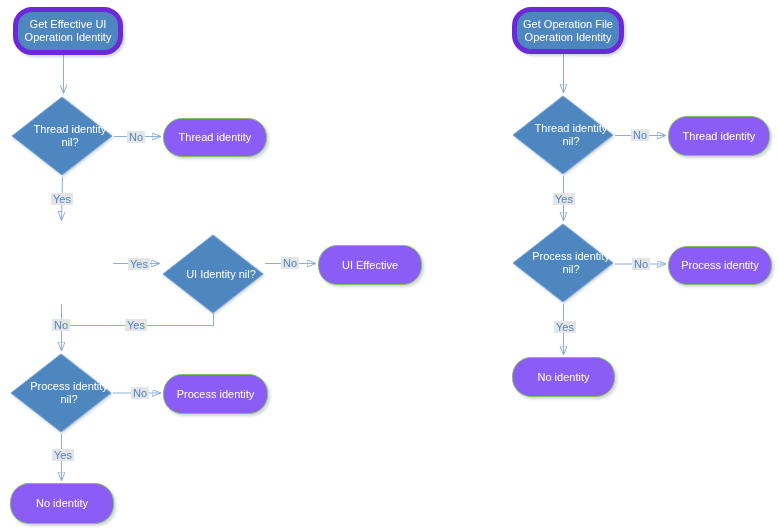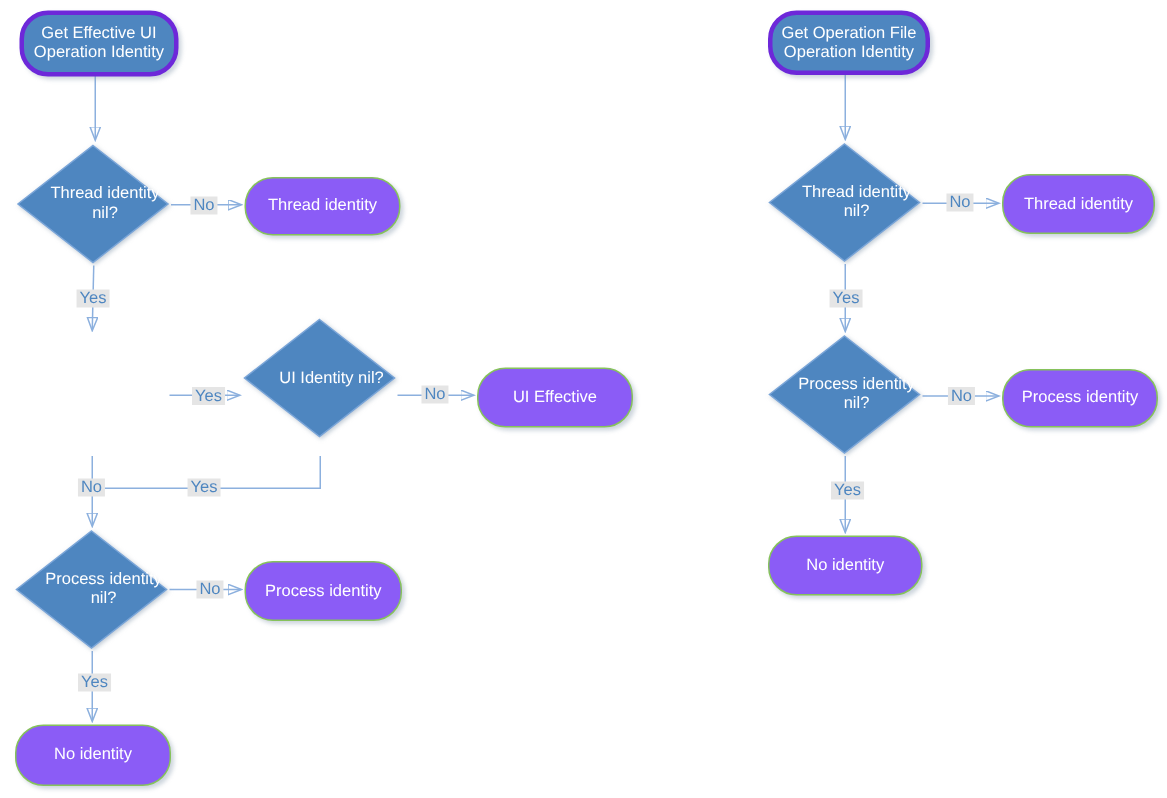--- a/index.html
+++ b/index.html
@@ -5,21 +5,21 @@
   html,body{margin:0;padding:0;background:#fff;}
   .canvas{
     position:relative;width:778px;height:532px;background:#ffffff;overflow:hidden;
     font-family:"Liberation Sans","DejaVu Sans",sans-serif;
   }
   .connectors{position:absolute;left:0;top:0;width:778px;height:532px;z-index:0;}
   .connectors path{stroke:#8cb0de;stroke-width:1;fill:none;}
   .node{position:absolute;z-index:1;display:flex;align-items:center;justify-content:center;
     text-align:center;color:#ffffff;font-size:11px;line-height:13px;}
   .term{border-radius:19px;box-shadow:2px 2px 3px rgba(130,150,170,.40);}
-  .term.blue{background:#4e86c0;border:3px solid #6d28d9;}
+  .term.blue{background:#4e86c0;border:5px solid #6d28d9;}
   .term.green{background:#8b5cf6;border:1px solid #86c25b;}
   .term .node-label{width:94px;}
   .diamond svg{position:absolute;left:0;top:0;width:100%;height:100%;
     filter:drop-shadow(1.5px 1.5px 1.5px rgba(130,150,170,.5));}
   .diamond polygon{fill:#4e86c0;stroke:#7aa5d8;stroke-width:1;}
   .diamond .node-label{position:relative;width:88px;margin-left:16px;}
   .edge-label{position:absolute;z-index:2;transform:translate(-50%,-50%);
     background:#e5e5e5;color:#4e86c0;font-size:11px;line-height:12px;padding:0 2px;}
 </style>
 </head>
@@ -58,21 +58,21 @@
       <polygon points="51,1 101,40 51,79 1,40"></polygon>
     </svg>
     <span class="node-label">Thread identity nil?</span>
   </div>
 
   <div class="node term green" style="left:163px;top:118px;width:102px;height:37px;">
     <span class="node-label">Thread identity</span>
   </div>
 
 
-  <div class="node diamond" style="left:162px;top:212px;width:102px;height:80px;">
+  <div class="node diamond" style="left:162px;top:234px;width:102px;height:80px;">
     <svg viewBox="0 0 102 80" preserveAspectRatio="none">
       <polygon points="51,1 101,40 51,79 1,40"></polygon>
     </svg>
     <span class="node-label">UI Identity nil?</span>
   </div>
 
   <div class="node term green" style="left:318px;top:245px;width:102px;height:38px;">
     <span class="node-label">UI Effective</span>
   </div>
 

